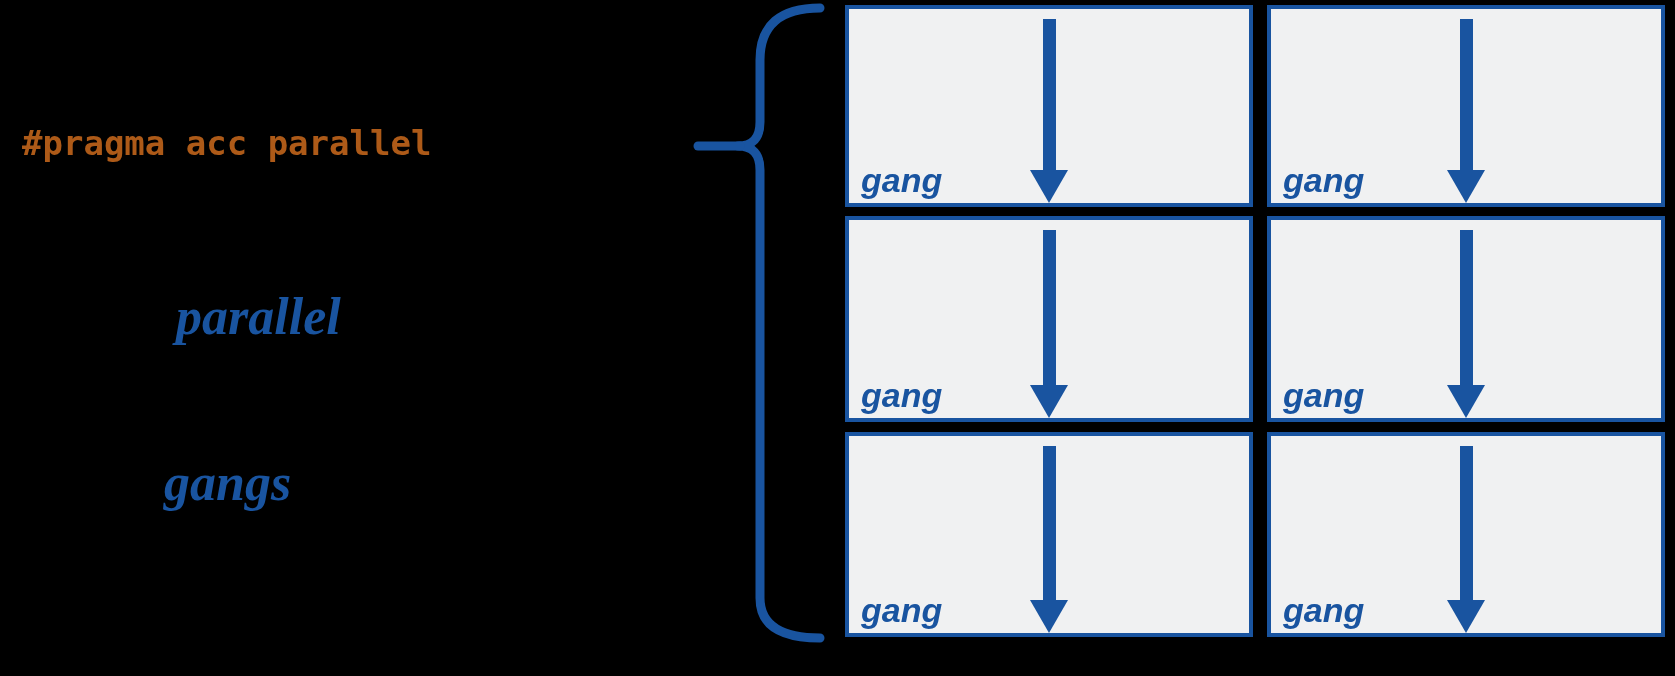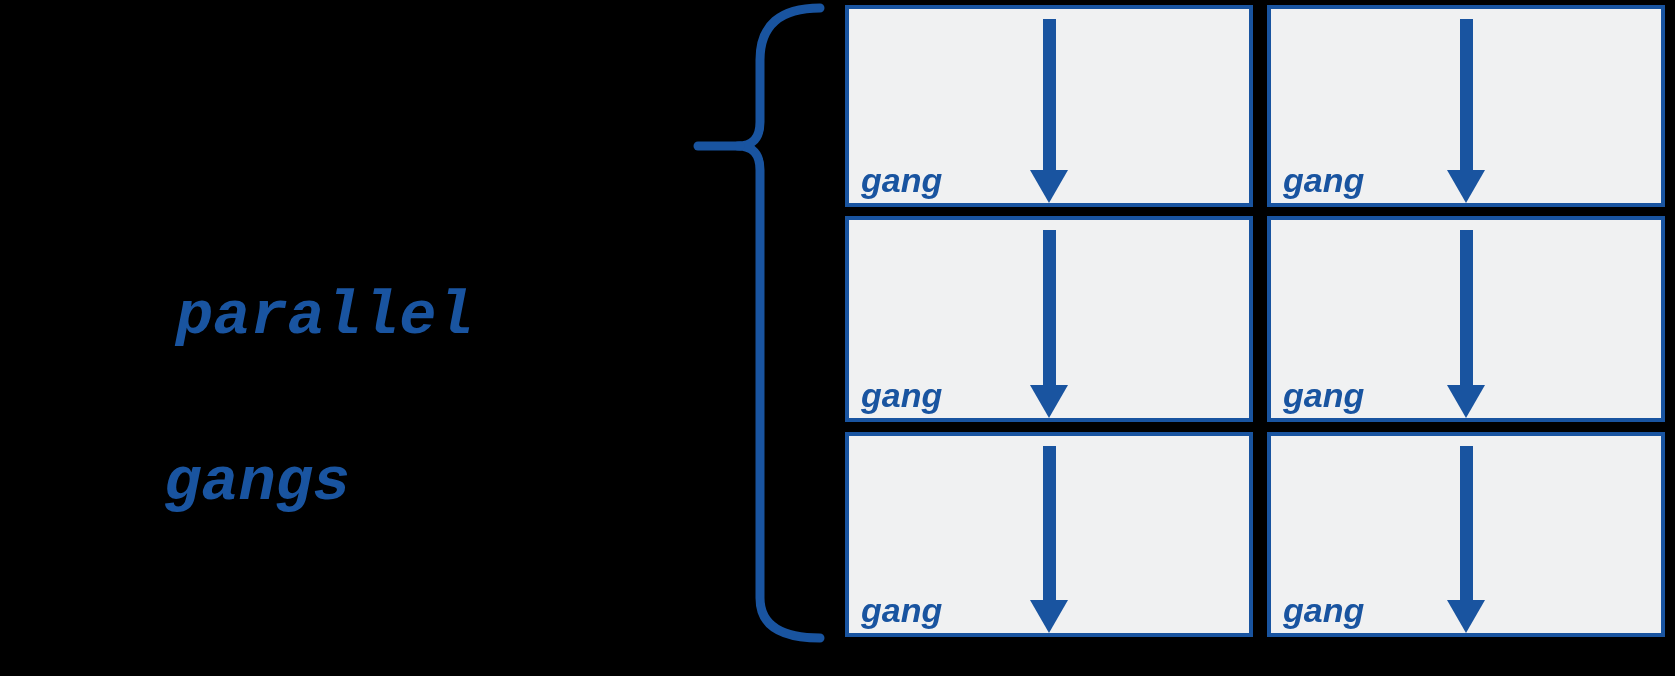--- a/index.html
+++ b/index.html
@@ -25,24 +25,24 @@
     left: 22px; top: 124px;
     font-family: "DejaVu Sans Mono", monospace;
     font-weight: bold;
     font-size: 34px;
     line-height: 38px;
     color: var(--orange);
     white-space: pre;
   }
   .kw {
     position: absolute;
-    font-family: Liberation Mono, monospace;
+    font-family: Liberation Serif, serif;
     font-weight: bold;
     font-style: italic;
-    font-size: 62px;
+    font-size: 52px;
     line-height: 52px;
     color: var(--blue);
   }
   .kw-parallel { left: 176px; top: 291px; }
   .kw-gangs   { left: 164px; top: 457px; text-align: center; }
 
   
   .brace { position: absolute; left: 690px; top: 0; }
   .brace path {
     fill: none;
@@ -94,20 +94,21 @@
     border-left: 19px solid transparent;
     border-right: 19px solid transparent;
     border-top: 33px solid var(--blue);
   }
 </style>
 </head>
 <body>
 
 <div class="stage">
 
+  <div class="code-text">#pragma acc parallel</div>
 
   <div class="kw kw-parallel">parallel</div>
 
   <div class="kw kw-gangs">gangs</div>
 
   <svg class="brace" width="140" height="660" viewBox="0 0 140 660" aria-hidden="true">
     <path d="M130 8 Q70 8 70 60 L70 122 Q70 146 48 146 Q70 146 70 170 L70 598 Q70 638 130 638"></path>
     <path d="M8 146 L50 146"></path>
   </svg>
 

